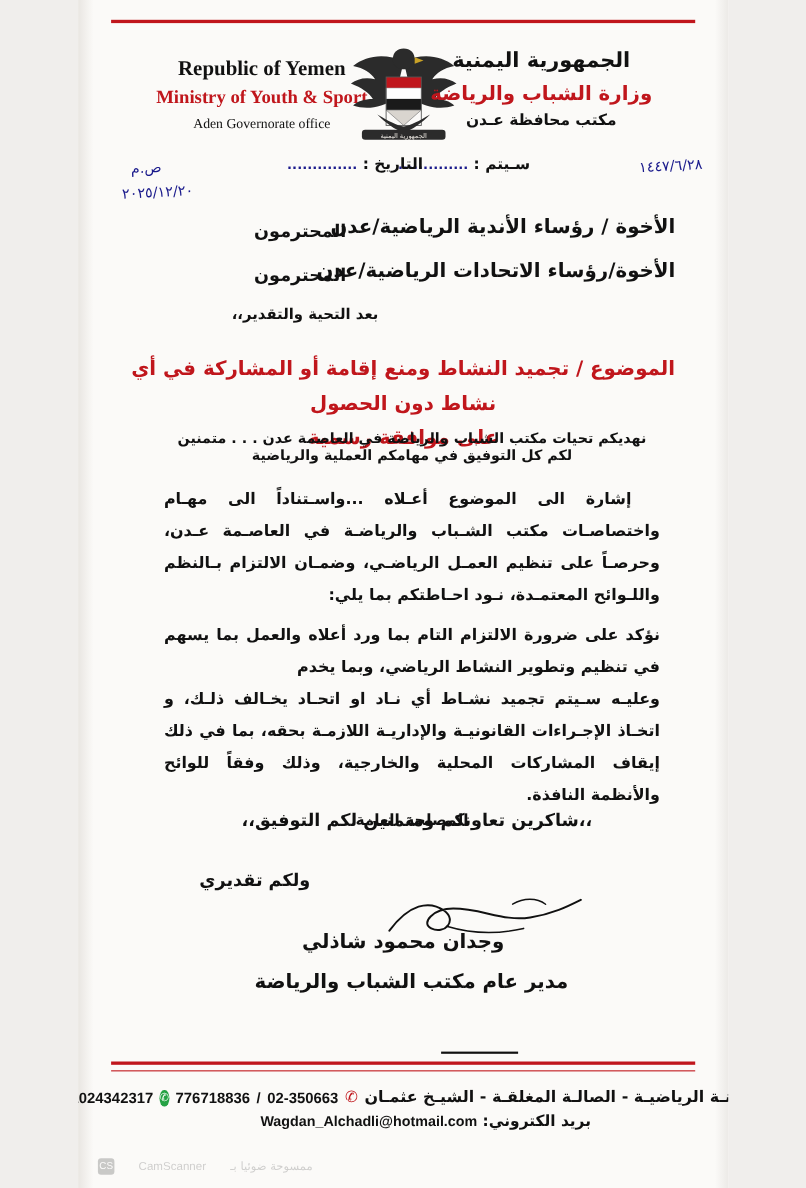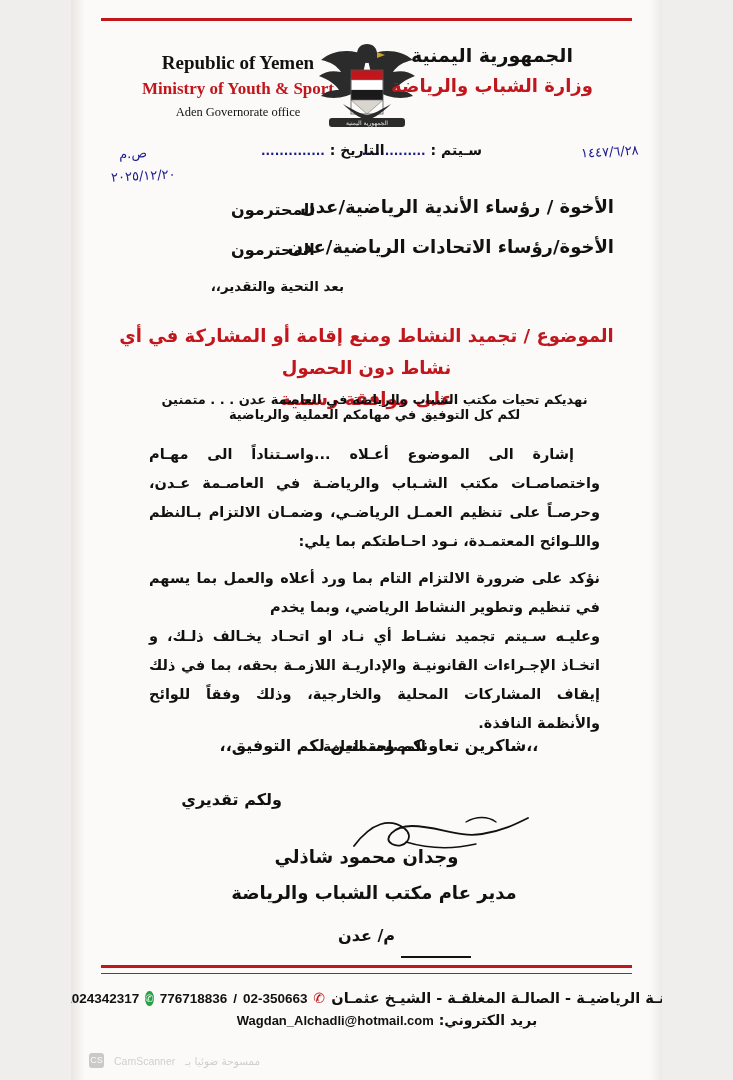--- a/index.html
+++ b/index.html
@@ -368,21 +368,21 @@
     font-size: 13px;
     margin-left: 41px;
   }
   
   .cam {
     position: absolute;
     left: 18px;
     bottom: 12px;
     display: flex;
     align-items: center;
-    gap: 10px;
+    gap: 22px;
     opacity: 0.38;
   }
   .cam-badge {
     width: 15px;
     height: 15px;
     border-radius: 3px;
     background: #7a7a7a;
     color: #fff;
     font-size: 9px;
     line-height: 15px;
@@ -449,20 +449,21 @@
 
         <path d="M36 66 C44 74 52 80 60 82 C68 80 76 74 84 66 C74 72 66 76 60 77 C54 76 46 72 36 66 Z" fill="#2b2b2b"></path>
         <rect x="22" y="80" width="76" height="9" rx="3" fill="#2b2b2b"></rect>
         <text x="60" y="87" font-size="6" fill="#e8e4de" text-anchor="middle" font-family="DejaVu Sans, sans-serif">الجمهورية اليمنية</text>
       </svg>
     </div>
 
     <div class="hdr-right">
       <div class="r1">الجمهورية اليمنية</div>
       <div class="r2">وزارة الشباب والرياضة</div>
+      <div class="r3">مكتب محافظة عـدن</div>
     </div>
   </div>
 
   <div class="refrow">
     <div class="ref-box">
       <span>سـيتم :</span>
       <span class="dots">..............</span>
     </div>
     <div class="date-box">
       <span>التاريخ :</span>
@@ -500,21 +501,20 @@
   <div class="sign-img">
     <svg viewBox="0 0 190 46" width="190" height="46" aria-hidden="true">
       <path d="M8 34 C26 10 44 6 58 16 C70 25 58 38 46 32 C36 27 48 14 66 14 C92 14 112 26 136 22 C156 19 170 12 182 6" fill="none" stroke="#111" stroke-width="1.8" stroke-linecap="round"></path>
       <path d="M60 30 C80 36 104 38 130 32" fill="none" stroke="#111" stroke-width="1.4" stroke-linecap="round"></path>
       <path d="M120 10 C130 4 142 4 150 10" fill="none" stroke="#111" stroke-width="1.3" stroke-linecap="round"></path>
     </svg>
   </div>
 
   <div class="sig-name">وجدان محمود شاذلي</div>
   <div class="sig-title">مدير عام مكتب الشباب والرياضة</div>
-  <div class="sig-city">م/ عدن</div>
   <div class="sig-underline"></div>
 
   <div class="rule-bottom"></div>
   <div class="rule-bottom2"></div>
 
   <div class="footer">
     <div class="foot-line1">
       <span>المدينـة الرياضيـة - الصالـة المغلقـة - الشيـخ عثمـان</span>
       <span class="phone-ico">✆</span>
       <span class="lat">02-350663</span>

